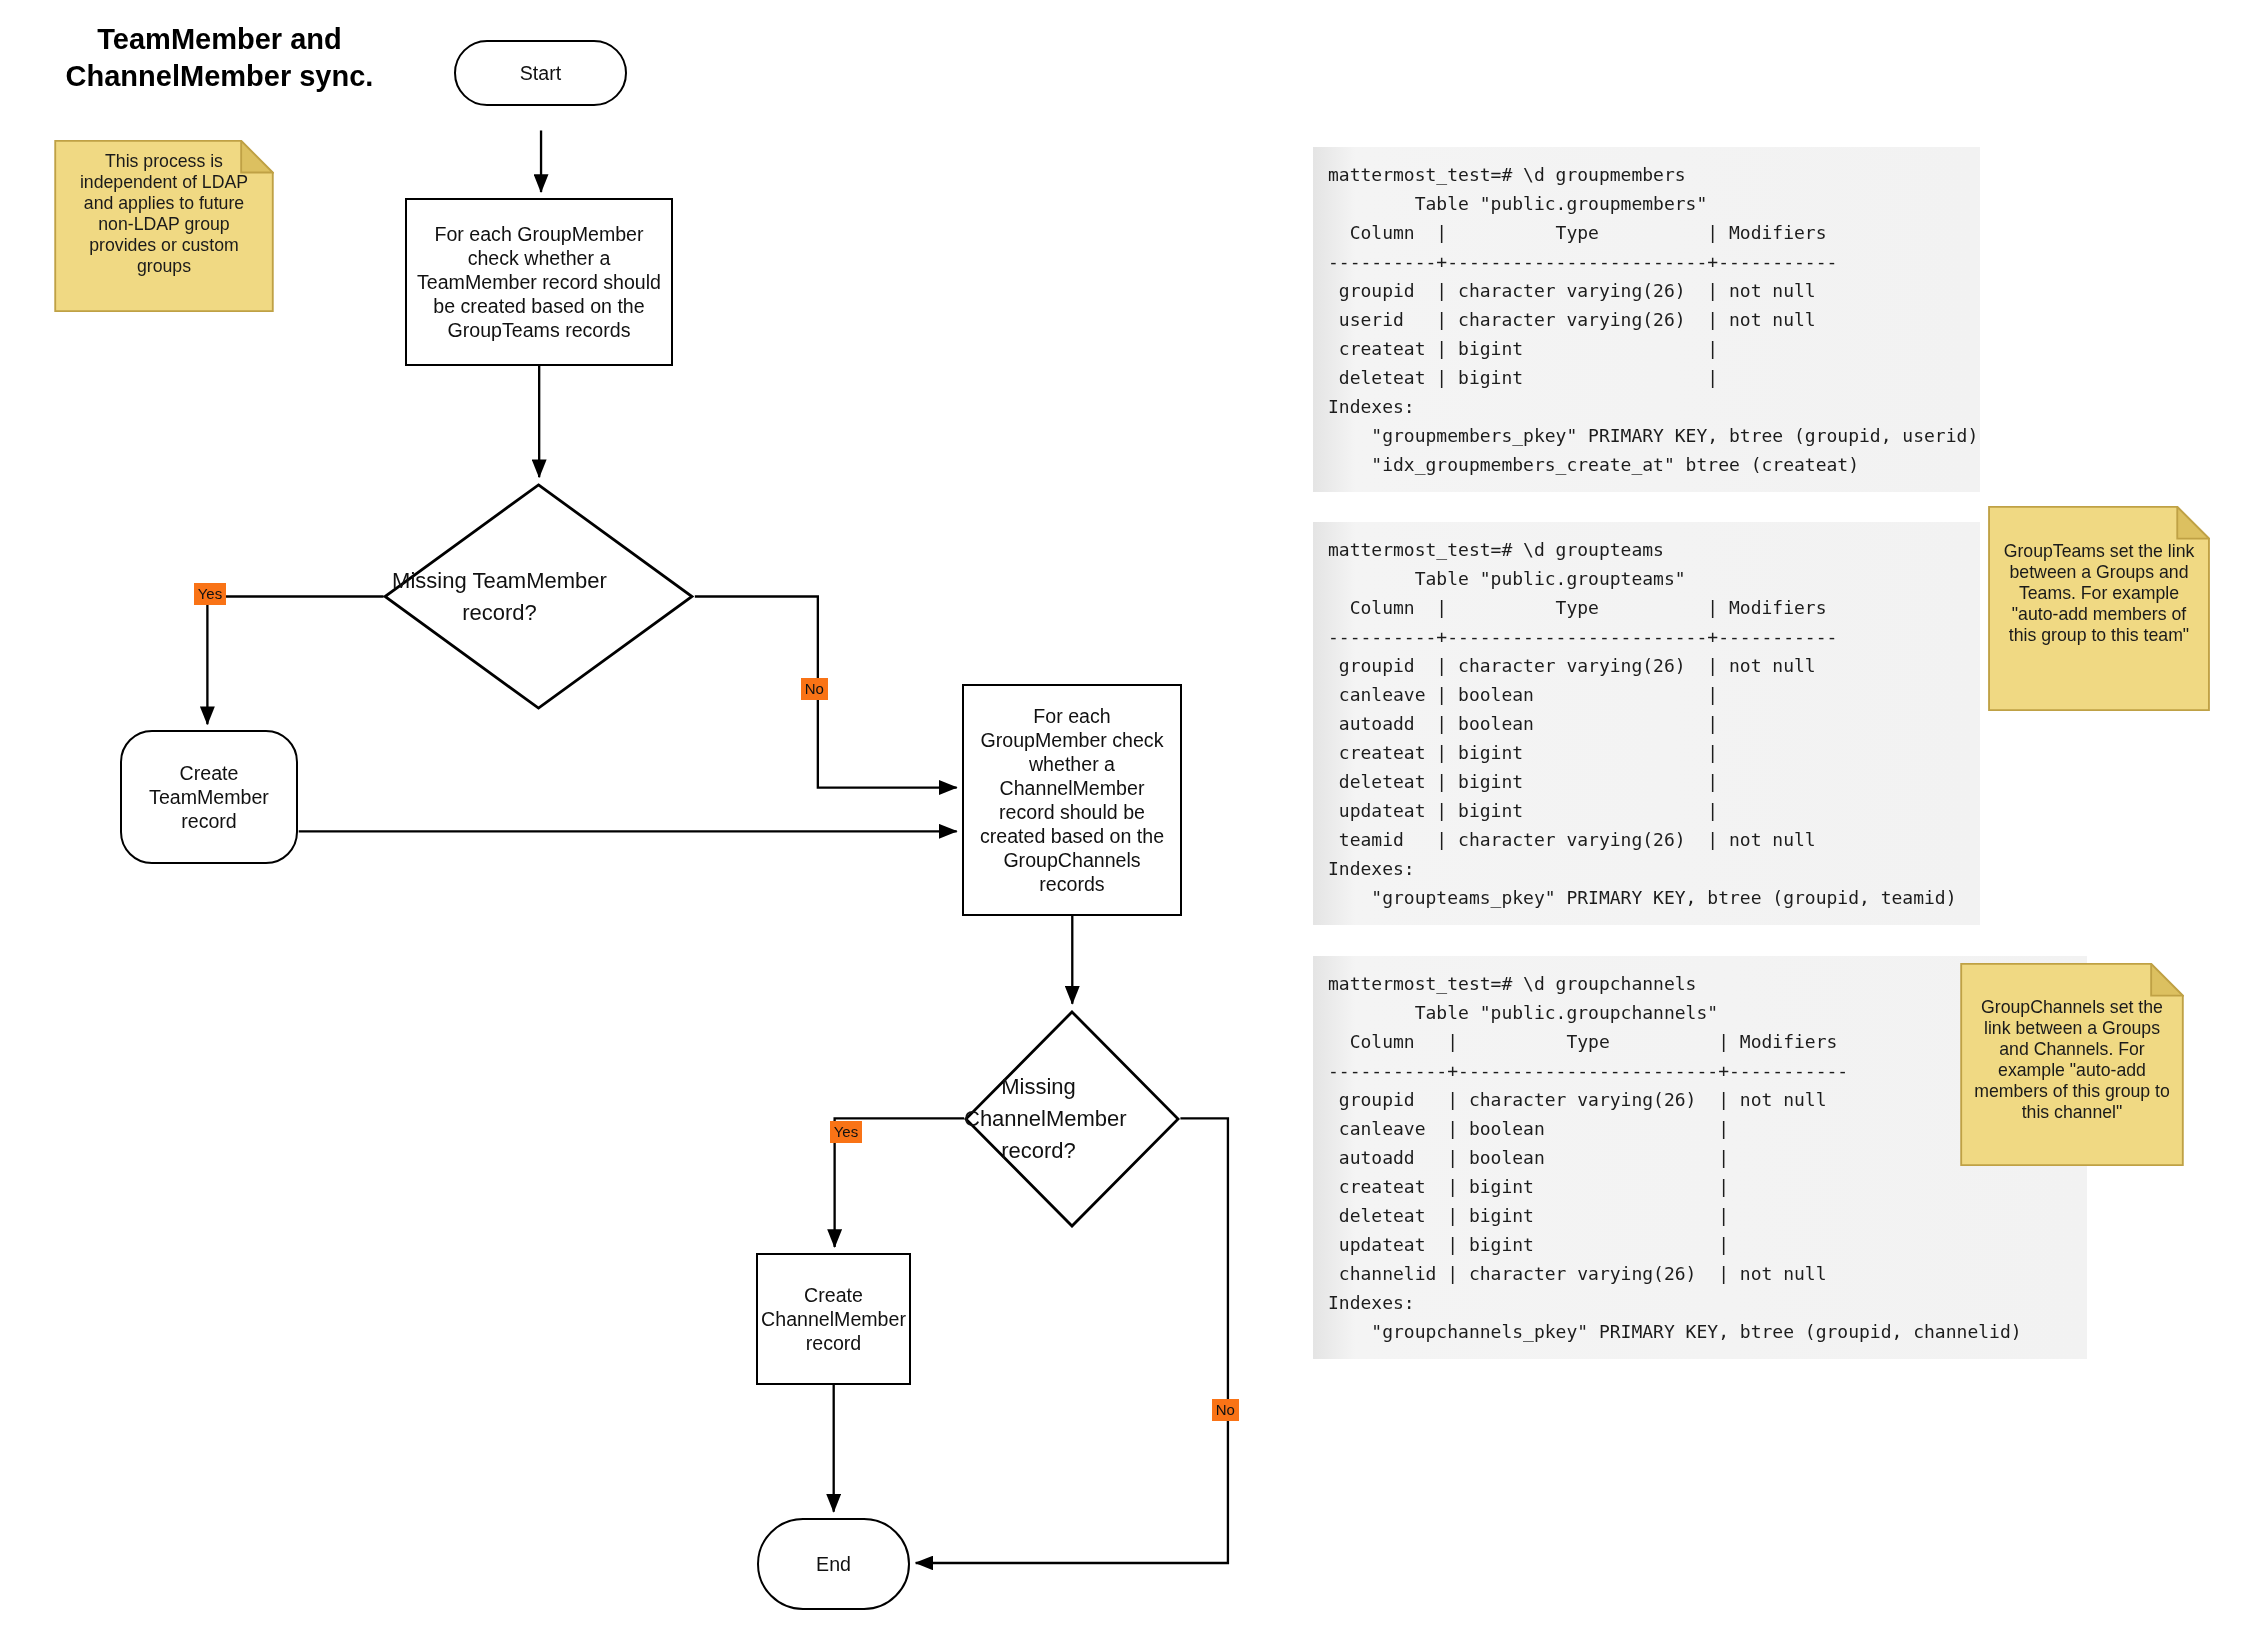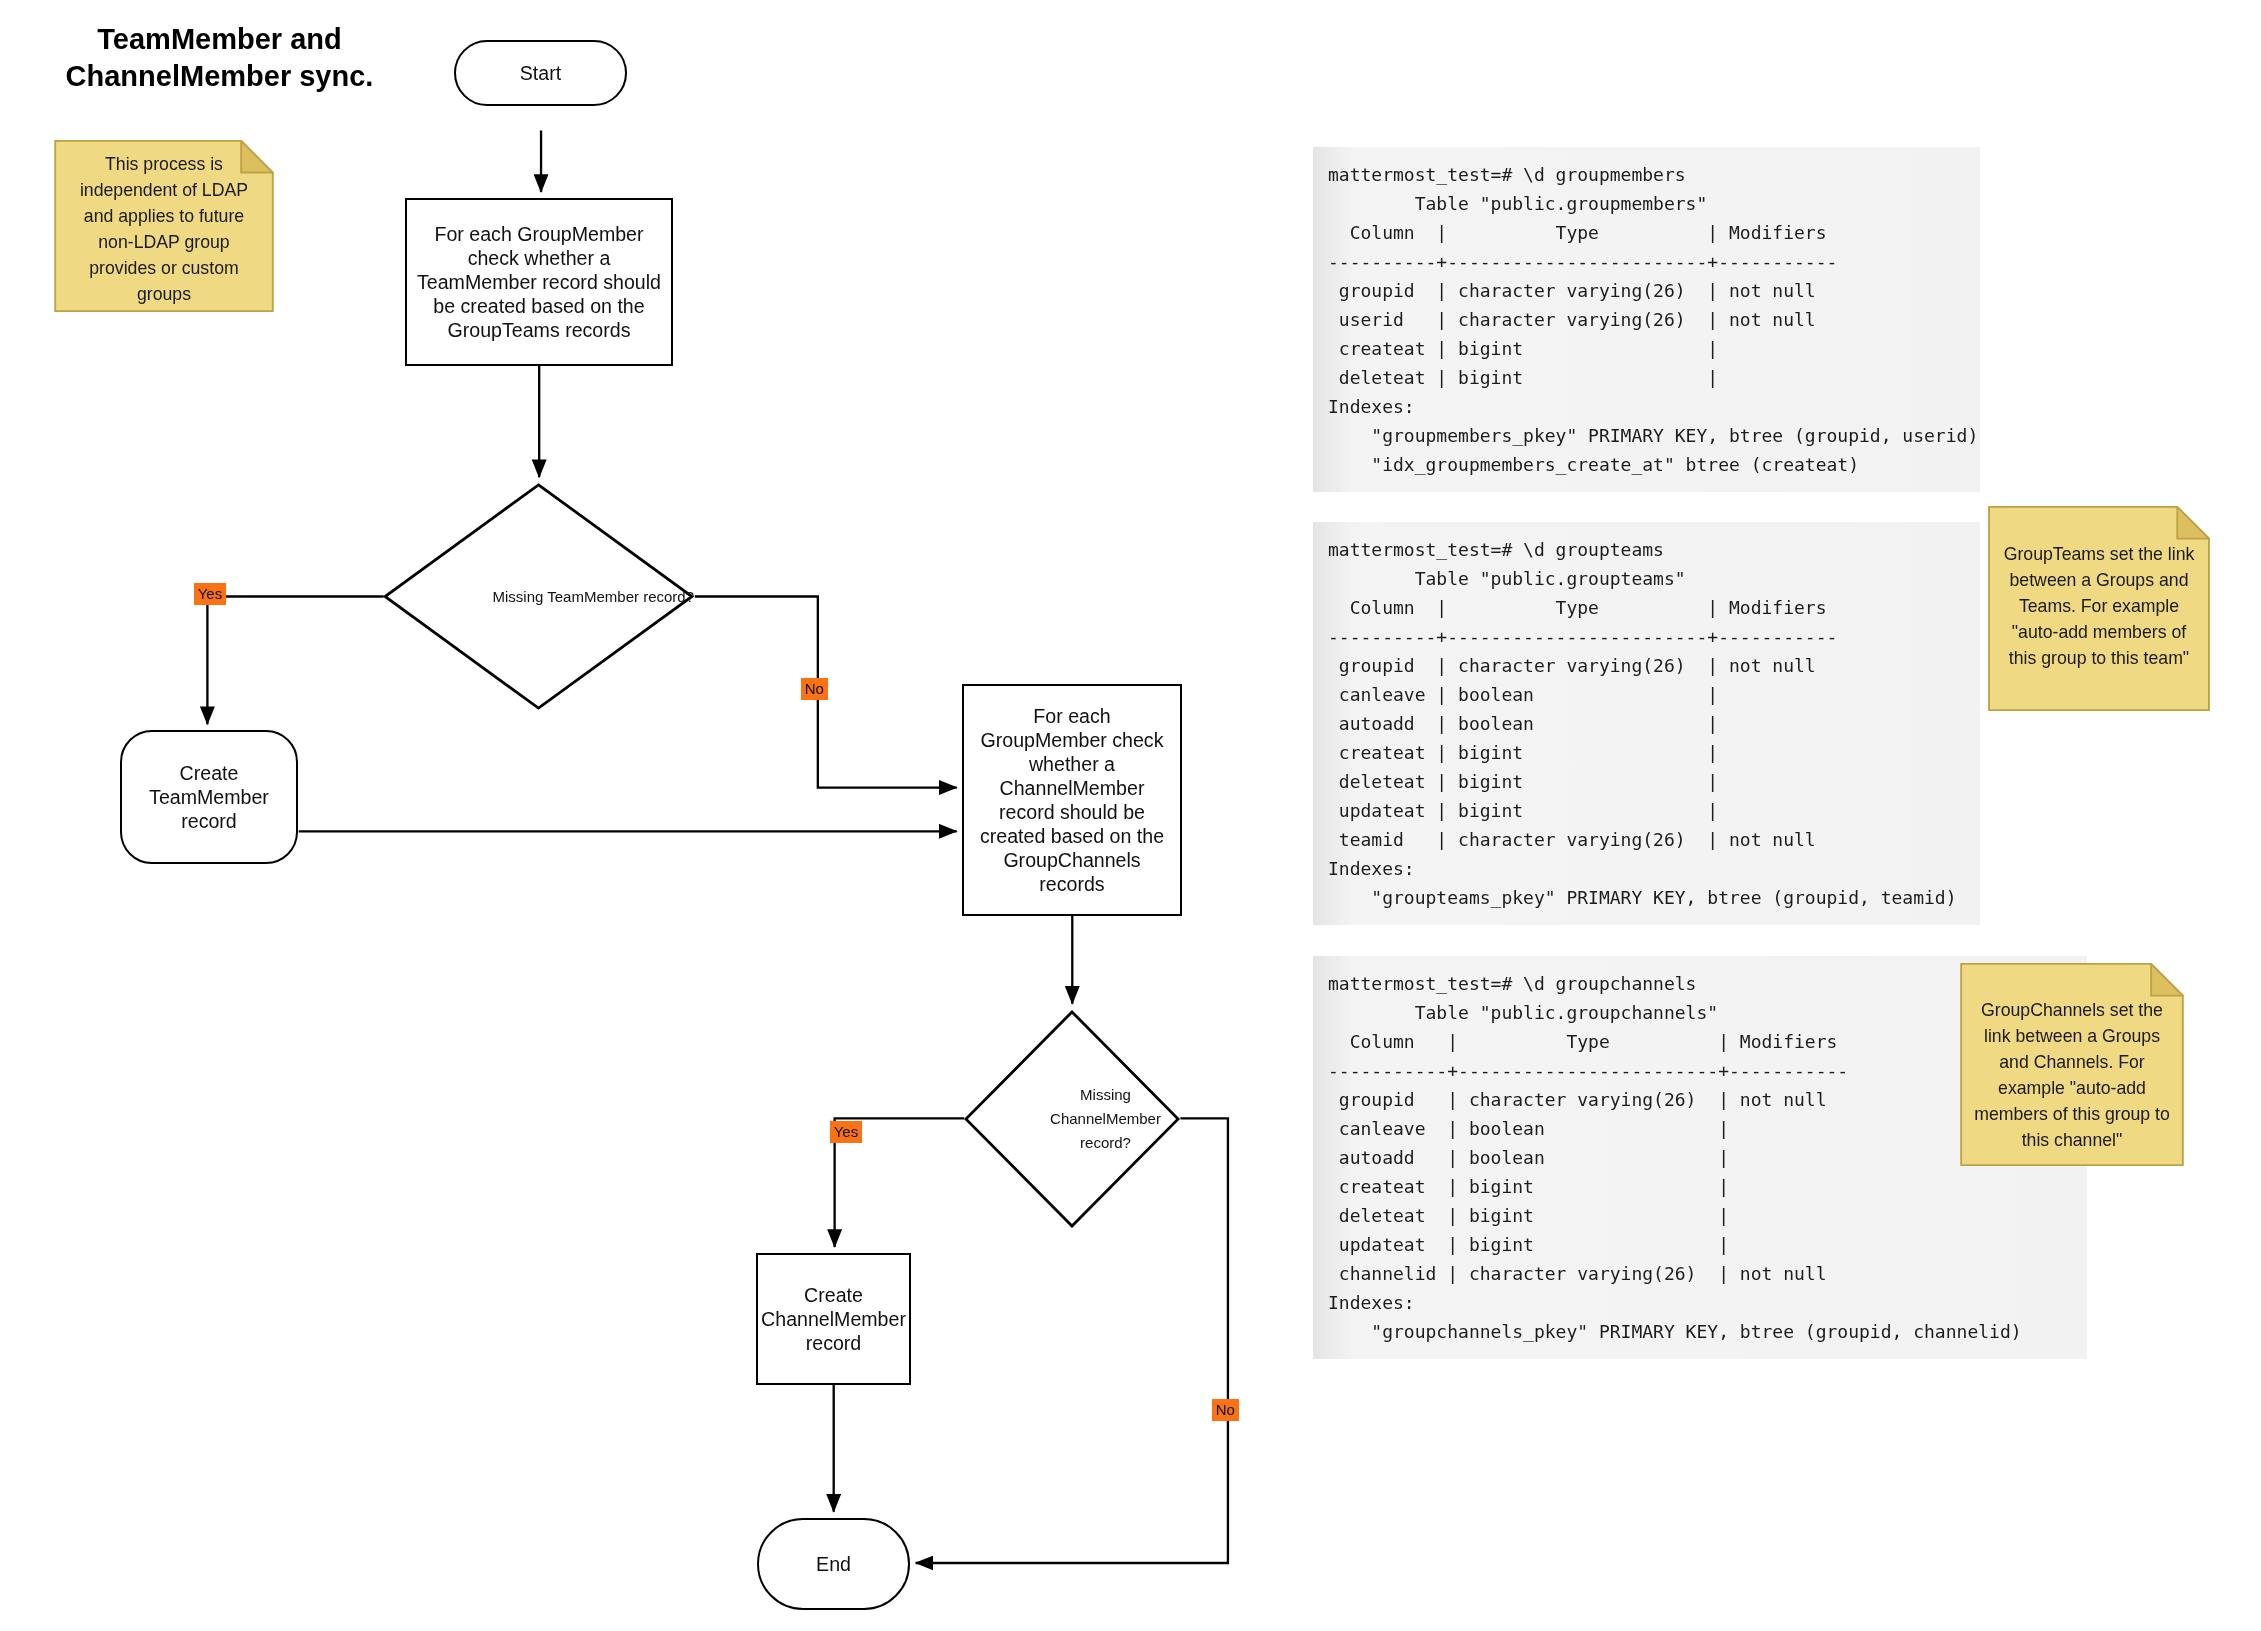--- a/index.html
+++ b/index.html
@@ -9,33 +9,33 @@
   .edge{fill:none;stroke:#000;stroke-width:2.5px;}
   .title{position:absolute;font-weight:bold;font-size:29px;line-height:37px;
          text-align:center;white-space:pre-line;color:#000;}
   .node{position:absolute;background:#fff;border:2.8px solid #000;display:flex;
         align-items:center;justify-content:center;text-align:center;
         font-size:19.6px;line-height:24px;box-sizing:border-box;padding:5.6px;}
   .pill{border-radius:47px;}
   .dwrap{position:absolute;}
   .dwrap svg{position:absolute;left:0;top:0;}
   .dlabel{position:absolute;left:0;top:0;right:0;bottom:0;display:flex;
-          align-items:center;justify-content:flex-end;text-align:center;
-          font-size:15px;line-height:24px;}
+          align-items:center;justify-content:flex-start;text-align:center;
+          font-size:22px;line-height:32px;}
   .dlabel span{display:block;}
   .edge-label{position:absolute;background:#f97316;padding:0 3.7px;font-size:15px;
               line-height:22.4px;color:#111;}
   .code{position:absolute;background:linear-gradient(90deg,#e4e4e4 0px,#f4f4f4 42px,#f2f2f2 100%);
         box-sizing:border-box;padding:13px 9.3px 13px 15px;}
   .code pre{margin:0;font-family:"DejaVu Sans Mono",monospace;font-size:18px;
             line-height:29px;color:#1c1c1c;white-space:pre;}
   .note{position:absolute;}
   .note svg{position:absolute;left:0;top:0;}
   .note-text{position:absolute;left:0;right:0;text-align:center;font-size:17.7px;
-             line-height:26px;color:#1a1a1a;padding:0 10.3px;box-sizing:border-box;}
+             line-height:21px;color:#1a1a1a;padding:0 10.3px;box-sizing:border-box;}
 </style>
 </head>
 <body>
 
 <div id="canvas">
 
   <svg id="connectors" viewBox="0 0 2426 1750" xmlns="http://www.w3.org/2000/svg">
     <defs>
       <marker id="arrow" markerUnits="userSpaceOnUse" markerWidth="20" markerHeight="16" refX="19" refY="8" orient="auto">
         <path d="M0,0 L20,8 L0,16 Z" fill="#000"></path>

